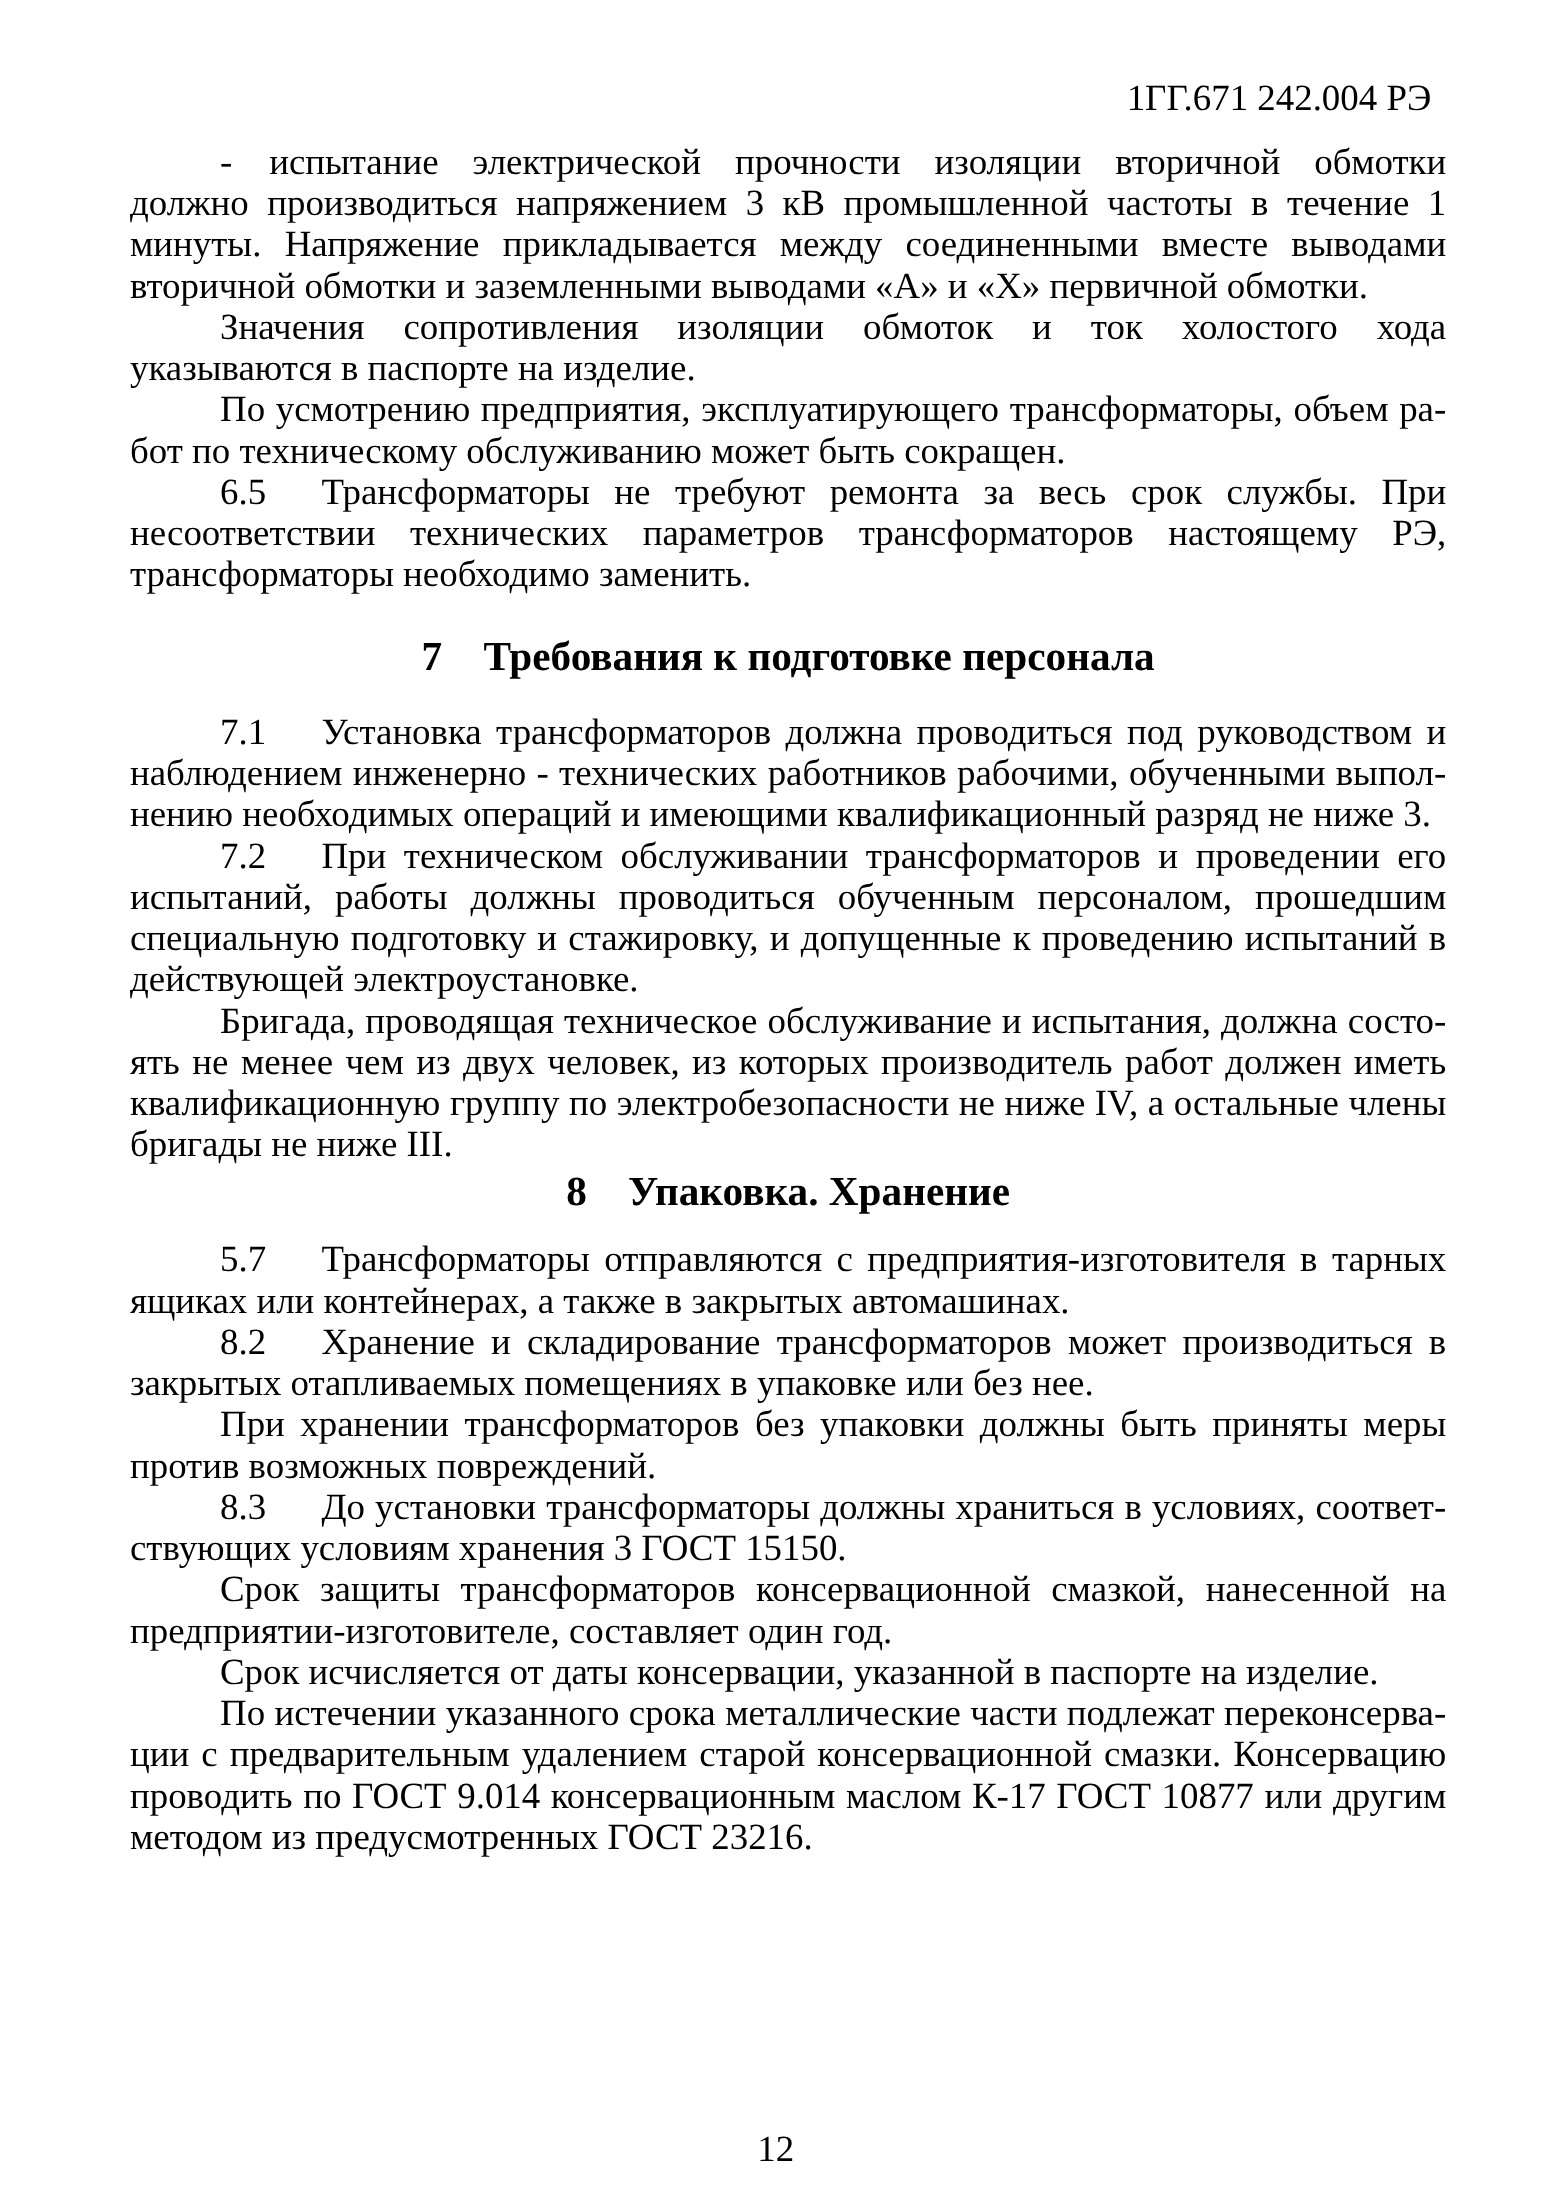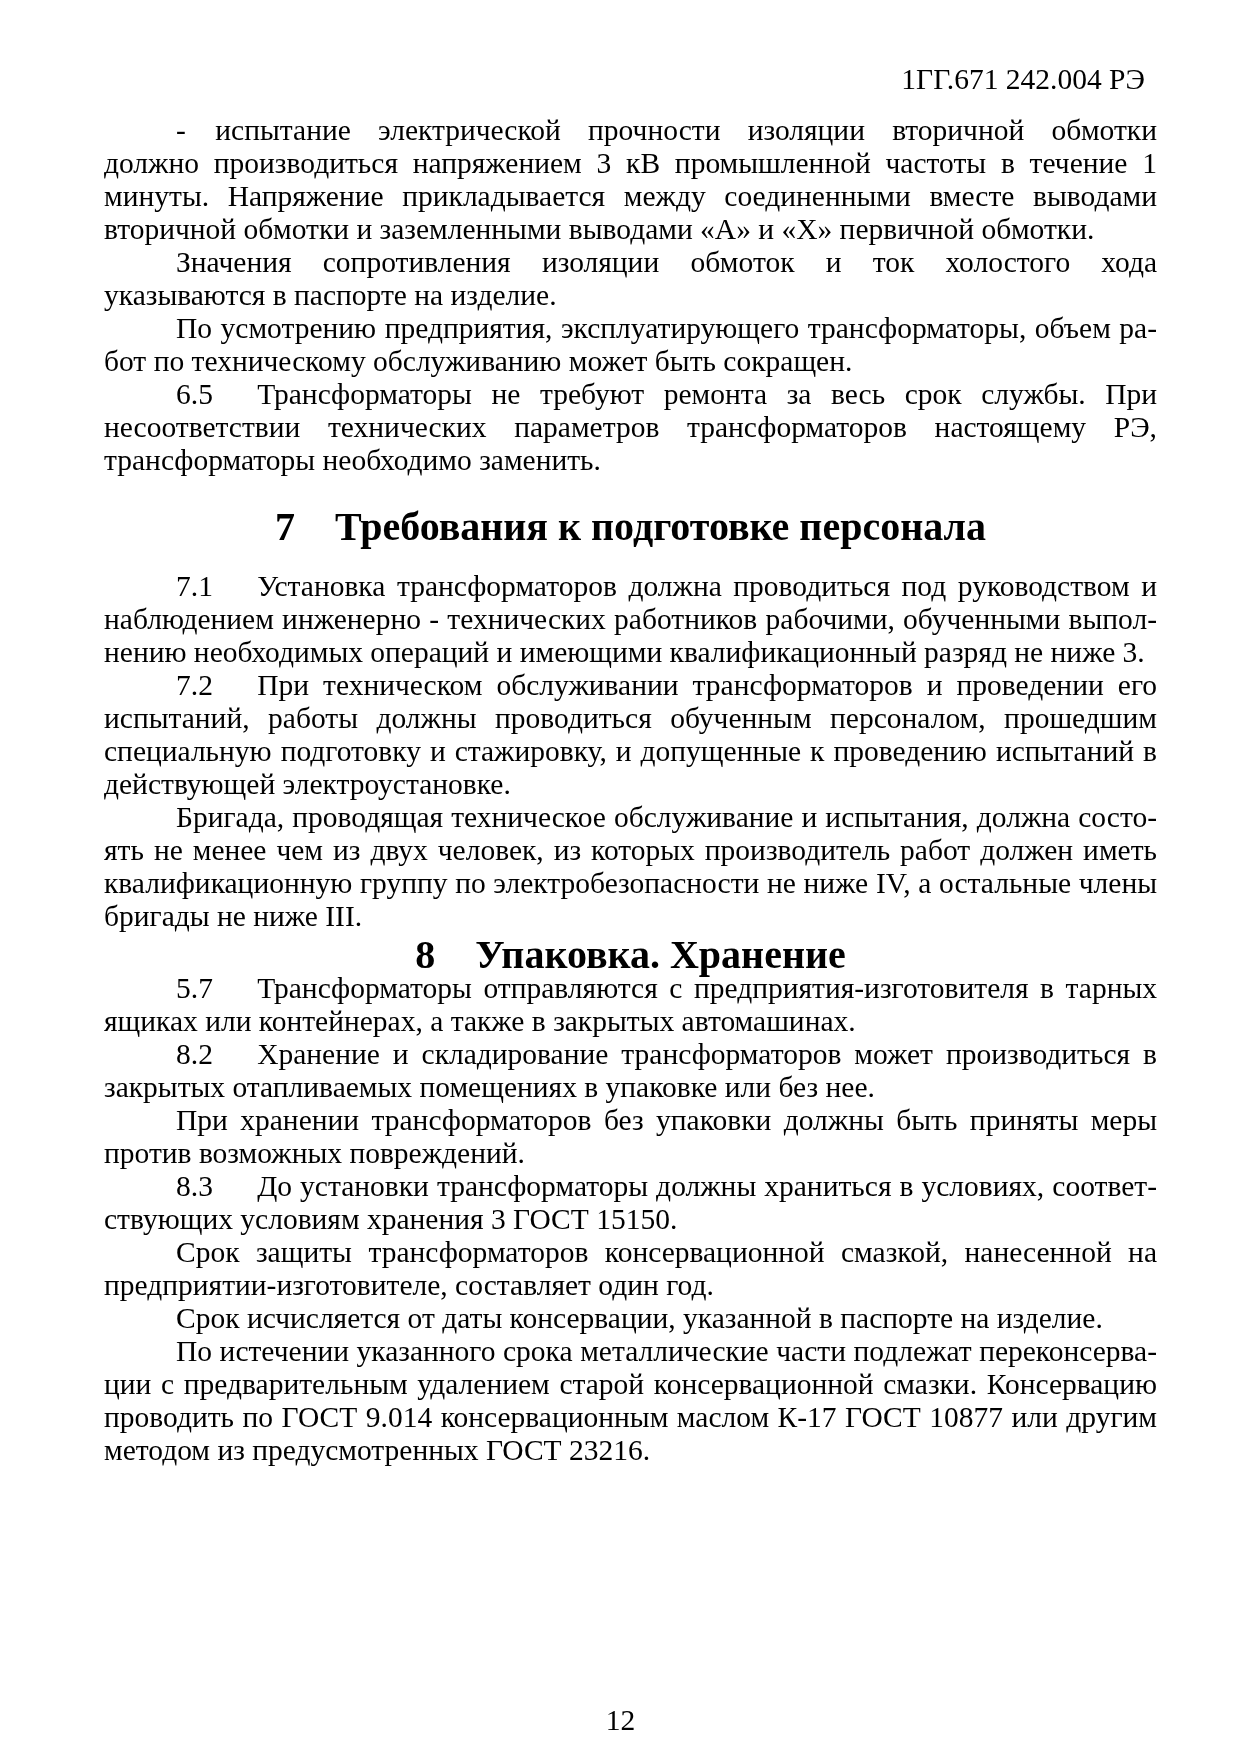--- a/index.html
+++ b/index.html
@@ -34,28 +34,28 @@
     text-align: justify;
     hyphens: manual;
     -webkit-hyphens: manual;
   }
   .para {
     margin: 0;
     text-indent: 72px;
   }
   .heading {
     margin: 33px 0 27px 0;
-    font-size: 40px;
+    font-size: 33px;
     line-height: 33px;
     font-weight: bold;
     text-align: center;
     text-indent: 0;
   }
   .heading.tight {
-    margin: 5px 0 1px 0;
+    margin: 5px 0 21px 0;
   }
   .page-number {
     position: absolute;
     top: 1684px;
     left: 0;
     right: 0;
     text-align: center;
     margin-top: 20px;
   }
 </style>

